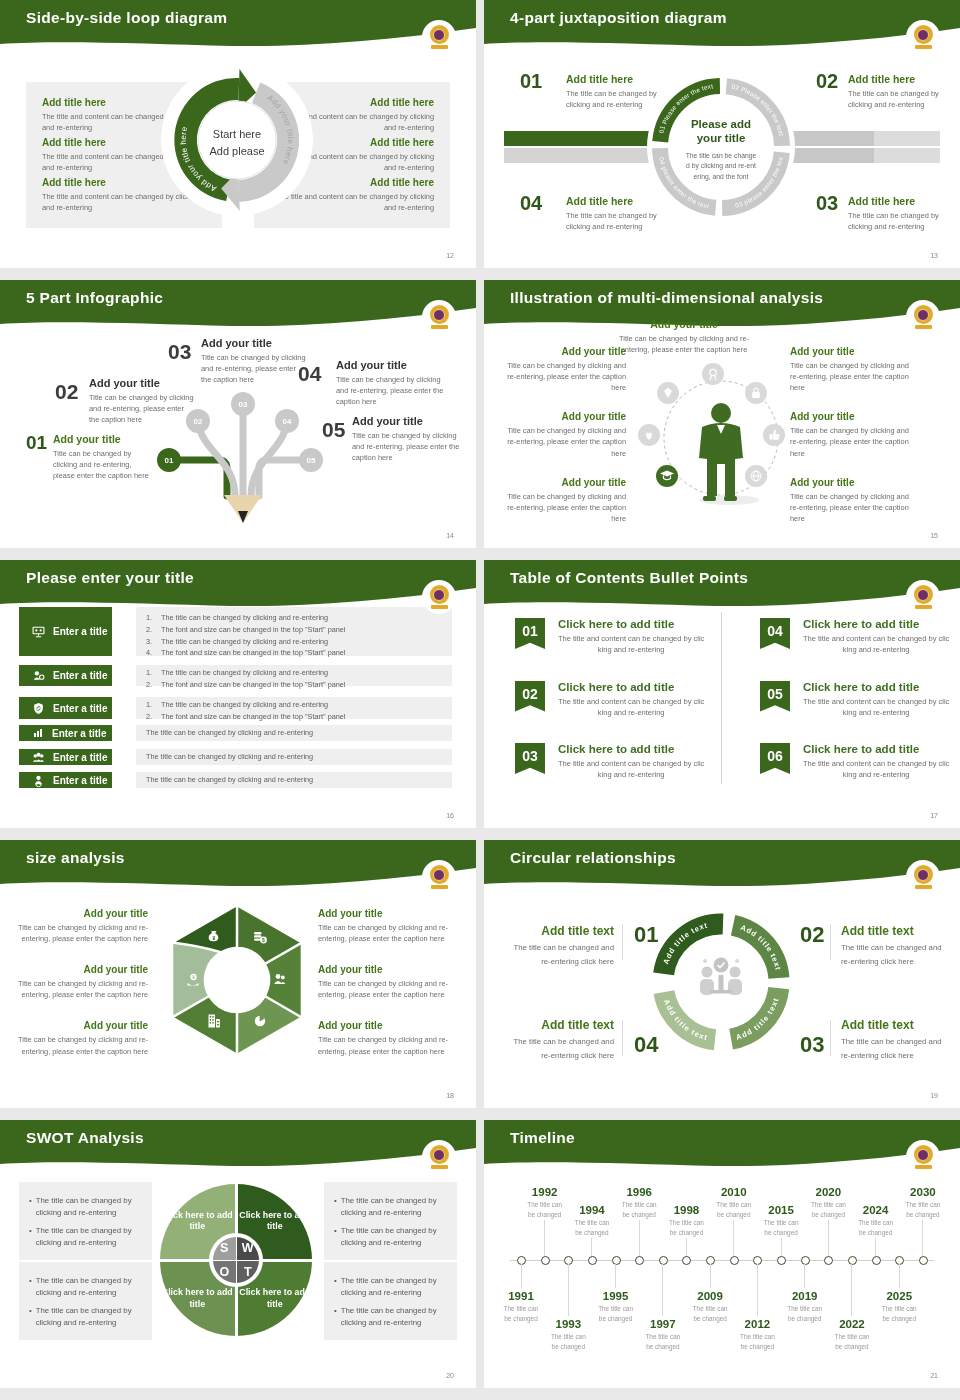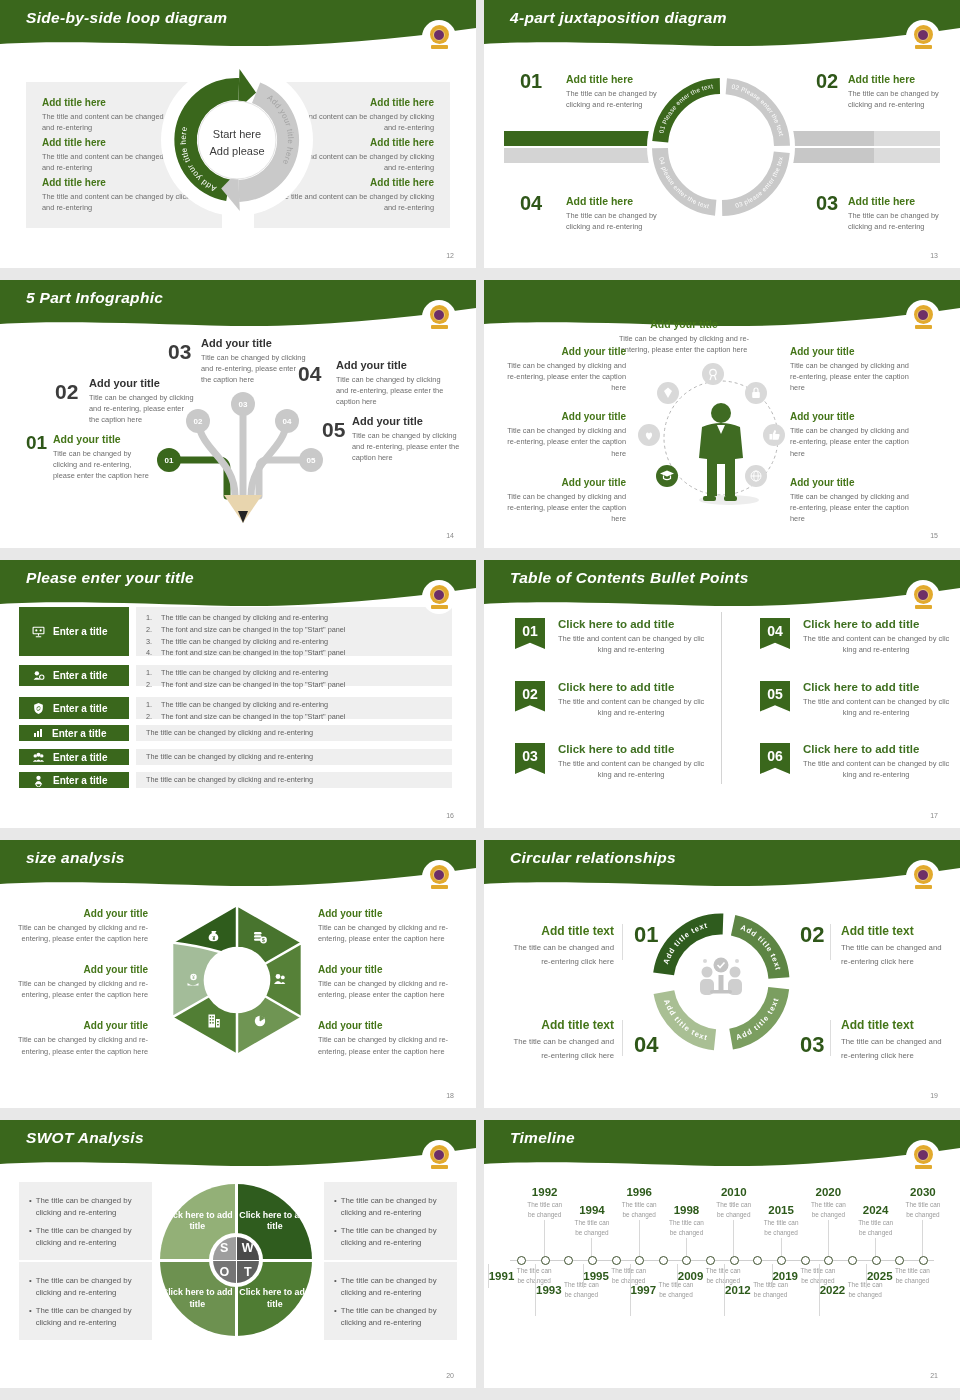--- a/index.html
+++ b/index.html
@@ -1,40 +1,40 @@
 <!DOCTYPE html>
 <html><head>
 <meta charset="utf-8">
 <style>
   html,body { margin:0; padding:0; background:#e8e8e8; font-family:"Liberation Sans",sans-serif; }
   .grid { width:960px; display:grid; grid-template-columns:476px 476px; column-gap:8px; row-gap:12px; padding:0 0 12px 0; }
   .slide { position:relative; width:476px; height:268px; background:#fff; overflow:hidden; }
   .abs { position:absolute; }
   .curve { position:absolute; left:0; top:0; width:476px; height:54px; }
-  .hdr-title { position:absolute; left:26px; top:9px; color:#fff; font-size:15.5px; font-weight:bold; letter-spacing:.3px; z-index:4;font-style:italic; }
+  .hdr-title { position:absolute; left:26px; top:9px; color:#fff; font-size:15.5px; font-weight:bold; letter-spacing:.3px; z-index:4; }
   .page-num { position:absolute; right:22px; bottom:9px; font-size:7px; color:#8a8a8a; }
   .badge { position:absolute; right:20px; top:20px; width:34px; height:34px; background:#fff; border-radius:50%;
            display:flex; flex-direction:column; align-items:center; justify-content:center; z-index:5; }
   .badge-gold { width:19px; height:19px; border-radius:50%; background:#e2aa2d; display:flex; align-items:center; justify-content:center; }
   .badge-core { width:10px; height:10px; border-radius:50%; background:#6d2f67; border:1px solid #f1d07a; }
   .badge-ribbon { width:17px; height:4px; background:#e2aa2d; margin-top:1px; border-radius:1px; }
   .blk-h { font-weight:bold; color:#447518; font-size:10px; margin-bottom:3px; }
   .blk-hd { font-weight:bold; color:#333; font-size:10px; margin-bottom:3px; }
   .blk-b { color:#6e6e6e; font-size:7.4px; line-height:1.5; }
   .ra { text-align:right; }
   .num-g { color:#2f5719; font-weight:bold; }
   .num-d { color:#3c3c3c; font-weight:bold; }
   
   .s1-panel { position:absolute; top:82px; width:196px; height:146px; background:#efefef; display:flex; flex-direction:column;
               justify-content:space-between; padding:15px 16px; box-sizing:border-box; }
   .s1-center-txt { position:absolute; left:197px; top:126px; width:80px; text-align:center; font-size:11px; color:#3c3c3c; line-height:1.55; }
   
   .bar { position:absolute; left:20px; width:436px; height:15px; display:flex; }
   
-  .s5-btn { position:absolute; left:19px; width:110px; background:#3a671c; color:#fff; display:flex; align-items:center; }
+  .s5-btn { position:absolute; left:19px; width:93px; background:#3a671c; color:#fff; display:flex; align-items:center; }
   .s5-btn .lbl { font-size:10px; font-weight:bold; }
   .s5-btn svg { margin:0 8px 0 13px; flex:0 0 auto; }
   .s5-row { position:absolute; left:136px; width:316px; background:#efefef; box-sizing:border-box; padding:3px 10px 0 10px; }
   .s5-line { display:flex; font-size:7.3px; color:#5f5f5f; line-height:1.62; }
   .s5-line .n { width:15px; flex:0 0 auto; }
   
   .s6-col { position:absolute; top:58px; width:210px; display:flex; flex-direction:column; gap:25px; }
   .s6-item { display:flex; }
   .s6-badge { width:30px; height:31px; background:#3a671c; color:#fff; font-weight:bold; font-size:14px; text-align:center; line-height:26px;
               clip-path:polygon(0 0,100% 0,100% 100%,50% 80%,0 100%); flex:0 0 auto; }
@@ -52,21 +52,21 @@
               display:flex; align-items:center; justify-content:center; }
   .s9-badge-in { width:46px; height:46px; border-radius:50%; overflow:hidden; display:grid; grid-template-columns:1fr 1fr; grid-template-rows:1fr 1fr; gap:1px; background:#fff; }
   .s9-l { display:flex; align-items:center; justify-content:center; color:#fff; font-weight:bold; font-size:12.5px; }
   
   .tl { position:absolute; left:26px; top:36px; width:424px; height:220px; }
   .tl-line { position:absolute; left:0; top:104px; width:100%; height:1px; background:#cfcfcf; }
   .tl-items { position:absolute; inset:0; display:flex; justify-content:space-between; }
   .tl-item { position:relative; width:22px; }
   .tl-dot { position:absolute; top:100px; left:50%; margin-left:-4px; width:7px; height:7px; border-radius:50%; background:#fff; border:1.5px solid #3c4f2c; }
   .tl-above { position:absolute; left:-22px; right:-22px; bottom:116px; display:flex; flex-direction:column; align-items:center; }
-  .tl-below { position:absolute; left:-22px; right:-22px; top:108px; display:flex; flex-direction:row; align-items:center; }
+  .tl-below { position:absolute; left:-22px; right:-22px; top:108px; display:flex; flex-direction:column; align-items:center; }
   .tl-year { font-size:11.5px; font-weight:bold; color:#2d5a1b; margin:2px 0; }
   .tl-cap { font-size:6.4px; color:#9b9b9b; line-height:1.55; text-align:center; width:56px; }
   .stem-a,.stem-b { width:1px; background:#d8d8d8; }
   .stem-a { height:22px; } .stem-b { height:24px; }
   .tl-item:nth-child(odd) .tl-above { display:none; }
   .tl-item:nth-child(even) .tl-below { display:none; }
   .tl-item:nth-child(4n+2) .stem-a { height:40px; }
   .tl-item:nth-child(4n+3) .stem-b { height:52px; }
 </style>
 </head>
@@ -188,20 +188,28 @@
       <path d="M74.7,140.8 A61,61 0 0 1 19.0,81.1" stroke="#c9c9c9" stroke-width="16" fill="none"></path>
       <path id="s2a" d="M19.9,69.4 A61,61 0 0 1 76.8,19.1" fill="none"></path>
       <path id="s2b" d="M87.4,19.5 A61,61 0 0 1 140.9,76.8" fill="none"></path>
       <path id="s2c" d="M19.5,87.4 A61,61 0 0 0 68.4,139.9" fill="none"></path>
       <path id="s2d" d="M91.6,139.9 A61,61 0 0 0 140.2,89.5" fill="none"></path>
       <text font-size="6.3" fill="#fff" letter-spacing="0.3"><textPath href="#s2a" startOffset="4%" dominant-baseline="middle">01 Please enter the text</textPath></text>
       <text font-size="6.3" fill="#fff" letter-spacing="0.3"><textPath href="#s2b" startOffset="4%" dominant-baseline="middle">02 Please enter the text</textPath></text>
       <text font-size="6.3" fill="#fff" letter-spacing="0.3"><textPath href="#s2c" startOffset="4%" dominant-baseline="middle">04 please enter the text</textPath></text>
       <text font-size="6.3" fill="#fff" letter-spacing="0.3"><textPath href="#s2d" startOffset="4%" dominant-baseline="middle">03 please enter the text</textPath></text>
     </svg>
+    <div class="abs" style="left:194px;top:118px;width:86px;text-align:center;">
+      <div style="font-size:11.5px;font-weight:bold;color:#2f5719;line-height:1.2;margin-bottom:5px;">Please add your title</div>
+      <div style="font-size:6.8px;color:#6b6b6b;line-height:1.6;">
+        <div>The title can be change</div>
+        <div>d by clicking and re-ent</div>
+        <div>ering, and the font</div>
+      </div>
+    </div>
     <div class="page-num">13</div>
   </div>
 
   <div class="slide">
     <svg class="curve" viewBox="0 0 476 54" preserveAspectRatio="none">
         <path d="M0,0 H476 V28 C386,41 300,47 232,46 C148,44 60,40 0,44 Z" fill="#3a671c"></path>
       </svg>
     <div class="hdr-title">5 Part Infographic</div>
     <div class="badge">
         <div class="badge-gold">
@@ -255,20 +263,21 @@
       <text x="139" y="34" font-size="8" font-weight="bold" fill="#fff" text-anchor="middle">04</text>
       <text x="163" y="73" font-size="8" font-weight="bold" fill="#fff" text-anchor="middle">05</text>
     </svg>
     <div class="page-num">14</div>
   </div>
 
   <div class="slide">
     <svg class="curve" viewBox="0 0 476 54" preserveAspectRatio="none">
         <path d="M0,0 H476 V28 C386,41 300,47 232,46 C148,44 60,40 0,44 Z" fill="#3a671c"></path>
       </svg>
+    <div class="hdr-title">Illustration of multi-dimensional analysis</div>
     <div class="badge">
         <div class="badge-gold">
           <div class="badge-core"></div>
         </div>
         <div class="badge-ribbon"></div>
       </div>
 
     <div class="abs" style="left:130px;top:38px;width:140px;text-align:center;">
       <div class="blk-h" style="font-size:10.5px;">Add your title</div>
       <div class="blk-b">Title can be changed by clicking and re-entering, please enter the caption here</div>

